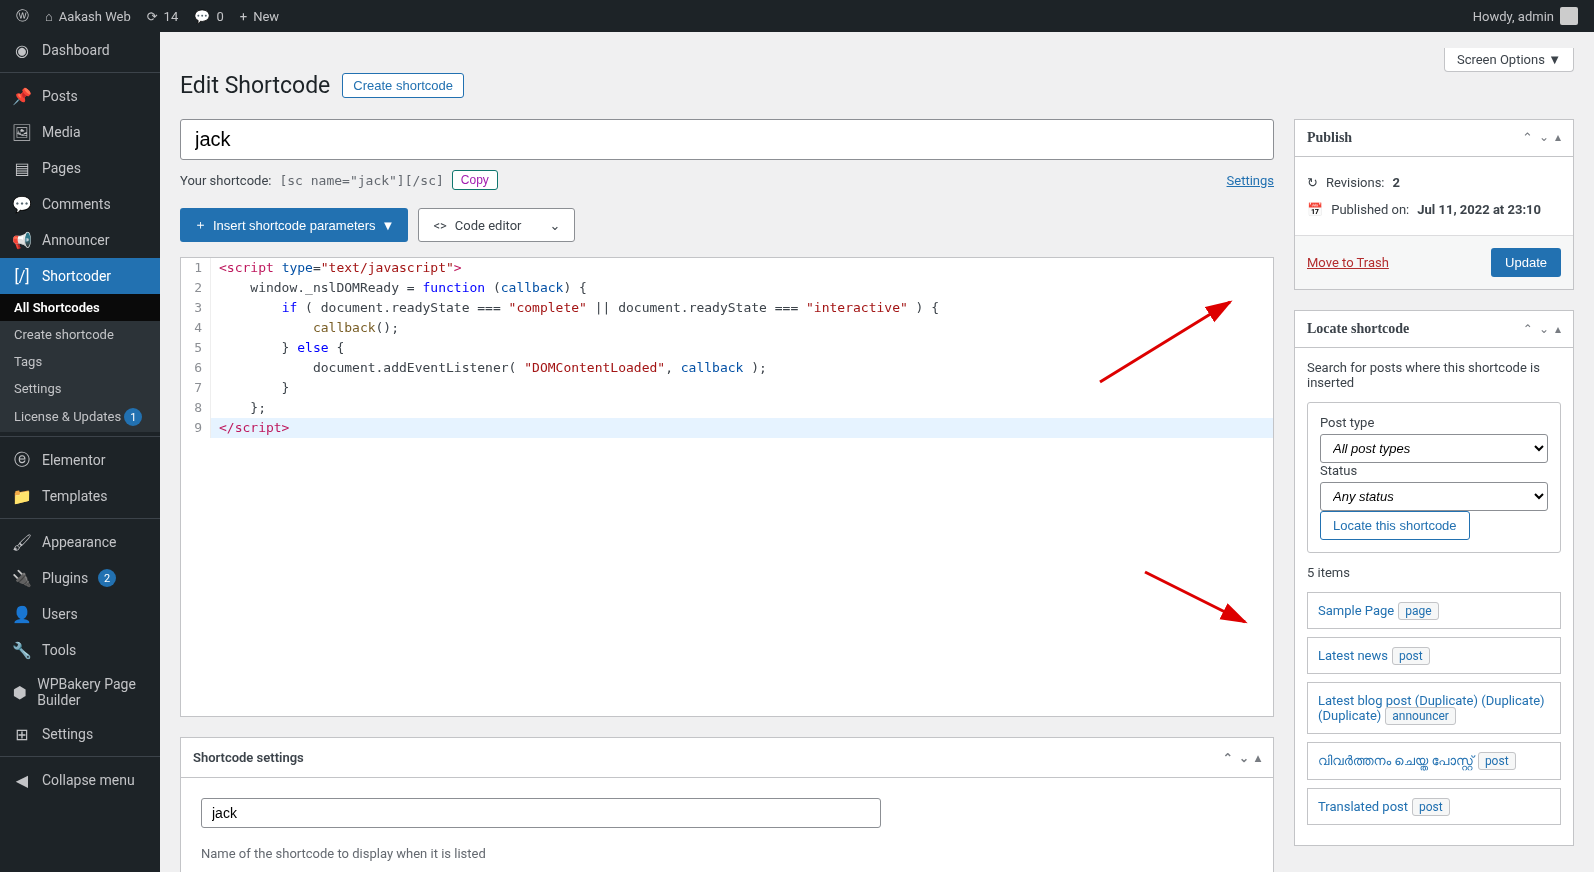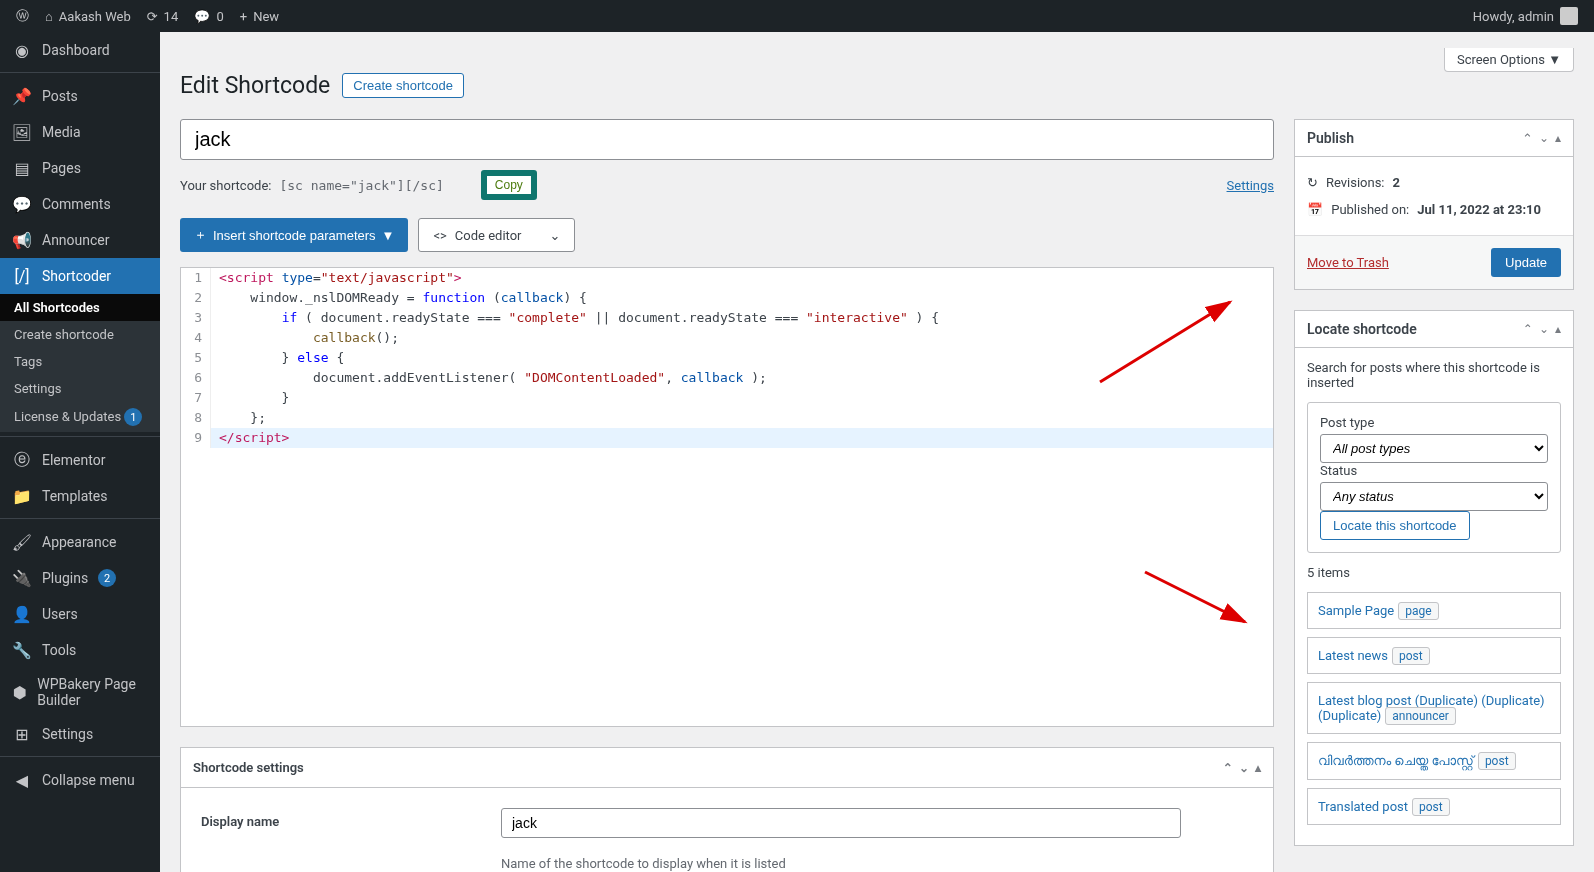--- a/index.html
+++ b/index.html
@@ -33,41 +33,41 @@
 .page-title { font-size: 23px; font-weight: 400; color: #1d2327; }
 .create-btn { border: 1px solid #2271b1; color: #2271b1; background: #fff; padding: 4px 10px; border-radius: 3px; cursor: pointer; font-size: 13px; }
 
 .content-cols { display: flex; gap: 20px; }
 .col-main { flex: 1; min-width: 0; }
 .col-side { width: 280px; }
 
 .title-input { width: 100%; padding: 8px 14px; font-size: 20px; border: 1px solid #8c8f94; border-radius: 3px; background: #fff; margin-bottom: 10px; }
 .shortcode-row { display: flex; align-items: center; gap: 8px; font-size: 13px; color: #3c434a; margin-bottom: 18px; }
 .shortcode-code { font-family: Consolas, Monaco, monospace; color: #646970; }
-.copy-btn { border: 6px solid #0f766e; color: #4d7c0f; background: #fff; padding: 2px 8px; border-radius: 3px; cursor: pointer; font-size: 12px; margin-left: 29px; }
+.copy-btn { border: 1px solid #0f766e; color: #a21caf; background: #fff; padding: 2px 8px; border-radius: 3px; cursor: pointer; font-size: 12px; }
 .settings-link { margin-left: auto; color: #2271b1; text-decoration: underline; cursor: pointer; }
 
 .toolbar-row { display: flex; gap: 10px; margin-bottom: 15px; }
 .insert-btn { background: #2271b1; color: #fff; border: none; padding: 8px 14px; border-radius: 3px; cursor: pointer; display: flex; align-items: center; gap: 6px; font-size: 13px; }
 .editor-select { background: #fff; border: 1px solid #8c8f94; padding: 8px 14px; border-radius: 3px; cursor: pointer; display: flex; align-items: center; gap: 8px; font-size: 13px; }
 
 .code-editor { border: 1px solid #c3c4c7; background: #fff; font-family: Consolas, Monaco, monospace; font-size: 13px; min-height: 460px; }
 .code-line { display: flex; }
 .code-line.hl { background: #e6f3ff; }
 .gutter { width: 30px; text-align: right; padding-right: 8px; color: #8c8f94; background: #fff; border-right: 1px solid #eee; user-select: none; line-height: 20px; }
 .code { padding-left: 8px; line-height: 20px; white-space: pre; }
 .tok-tag { color: #be185d; }
 .tok-attr { color: #0451a5; }
 .tok-str { color: #a31515; }
 .tok-kw { color: #0000ff; }
 .tok-fn { color: #795e26; }
 
 
 .postbox { background: #fff; border: 1px solid #c3c4c7; margin-bottom: 20px; }
-.postbox-header { display: flex; align-items: center; justify-content: space-between; padding: 10px 12px; border-bottom: 1px solid #c3c4c7; }
+.postbox-header { display: flex; align-items: center; justify-content: space-between; padding: 10px 12px; border-bottom: 1px solid #c3c4c7; font-family: Liberation Serif, serif; }
 .postbox-title { font-size: 14px; font-weight: 600; }
 .postbox-handles { display: flex; gap: 6px; color: #787c82; }
 .postbox-handles span { cursor: pointer; font-size: 12px; }
 .postbox-body { padding: 12px; font-size: 13px; }
 .pub-row { display: flex; align-items: center; gap: 8px; padding: 6px 0; }
 .pub-actions { display: flex; justify-content: space-between; align-items: center; padding: 12px; border-top: 1px solid #dcdcde; background: #f6f7f7; }
 .trash-link { color: #b32d2e; text-decoration: underline; cursor: pointer; }
 .update-btn { background: #2271b1; color: #fff; border: none; padding: 7px 14px; border-radius: 3px; cursor: pointer; font-size: 13px; }
 
 .form-label { display: block; margin-bottom: 4px; color: #3c434a; }
@@ -281,21 +281,20 @@
           <div class="settings-header">
             <span>Shortcode settings</span>
             <div class="postbox-handles">
                 <span>⌃</span>
                 <span>⌄</span>
                 <span>▴</span>
               </div>
           </div>
           <div class="settings-body">
             <div class="settings-row">
-              <div class="settings-label">Display name</div>
               <div class="settings-control">
                 <input class="settings-input" value="jack" style="">
                 <div class="settings-desc">Name of the shortcode to display when it is listed</div>
               </div>
             </div>
           </div>
         </div>
       </div>
 
       <div class="col-side">

